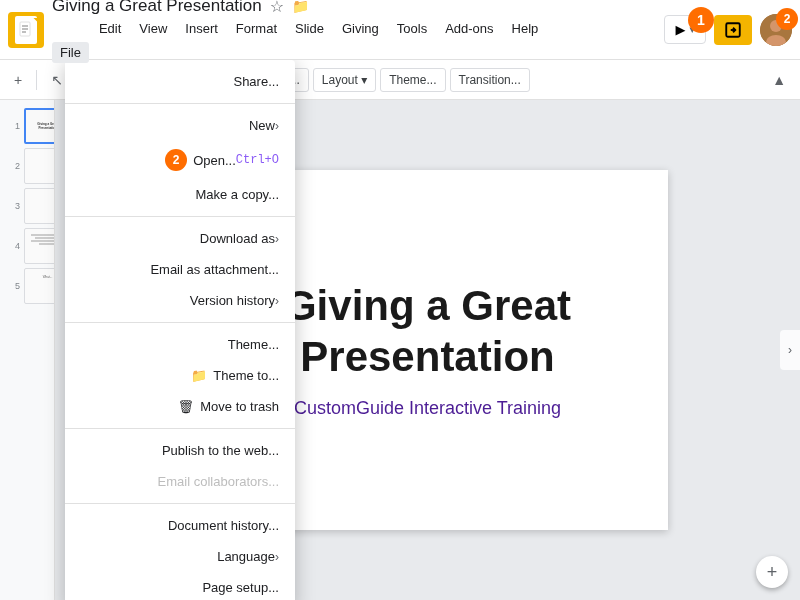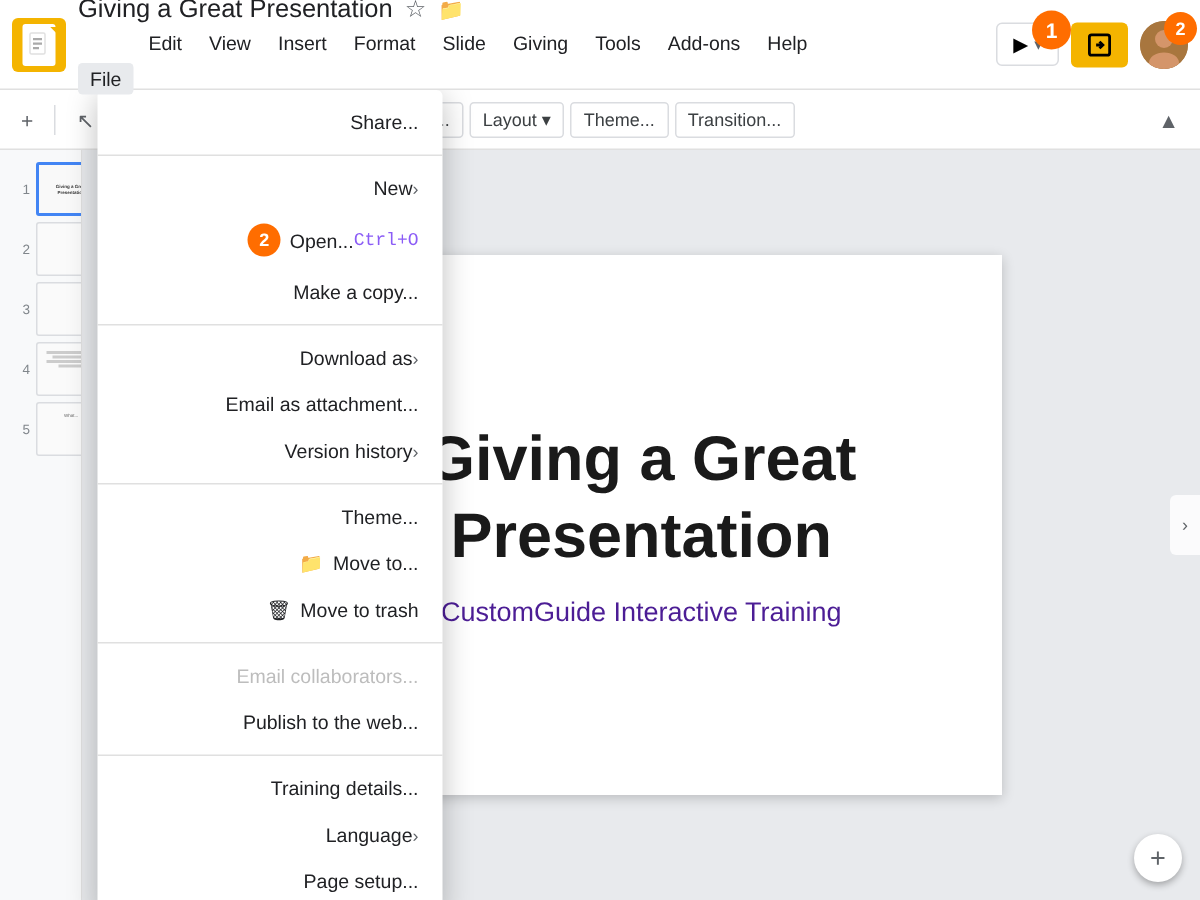--- a/index.html
+++ b/index.html
@@ -452,45 +452,45 @@
 
     <div class="menu-separator"></div>
 
     <div class="menu-option">
       <span>Theme...</span>
     </div>
 
     <div class="menu-option">
       <span style="display:flex;align-items:center;gap:6px;">
         <span>📁</span>
-        <span>Move to...</span>
+        <span>Theme to...</span>
       </span>
     </div>
 
     <div class="menu-option">
       <span style="display:flex;align-items:center;gap:6px;">
         <span>🗑</span>
         <span>Move to trash</span>
       </span>
     </div>
 
     <div class="menu-separator"></div>
 
+    <div class="menu-option">
+      <span>Publish to the web...</span>
+    </div>
+
     <div class="menu-option disabled">
       <span>Email collaborators...</span>
     </div>
 
-    <div class="menu-option">
-      <span>Publish to the web...</span>
-    </div>
-
     <div class="menu-separator"></div>
 
     <div class="menu-option">
-      <span>Training details...</span>
+      <span>Document history...</span>
     </div>
 
     <div class="menu-option">
       <span>Language</span>
       <span class="menu-arrow">›</span>
     </div>
 
     <div class="menu-option">
       <span>Page setup...</span>
     </div>

